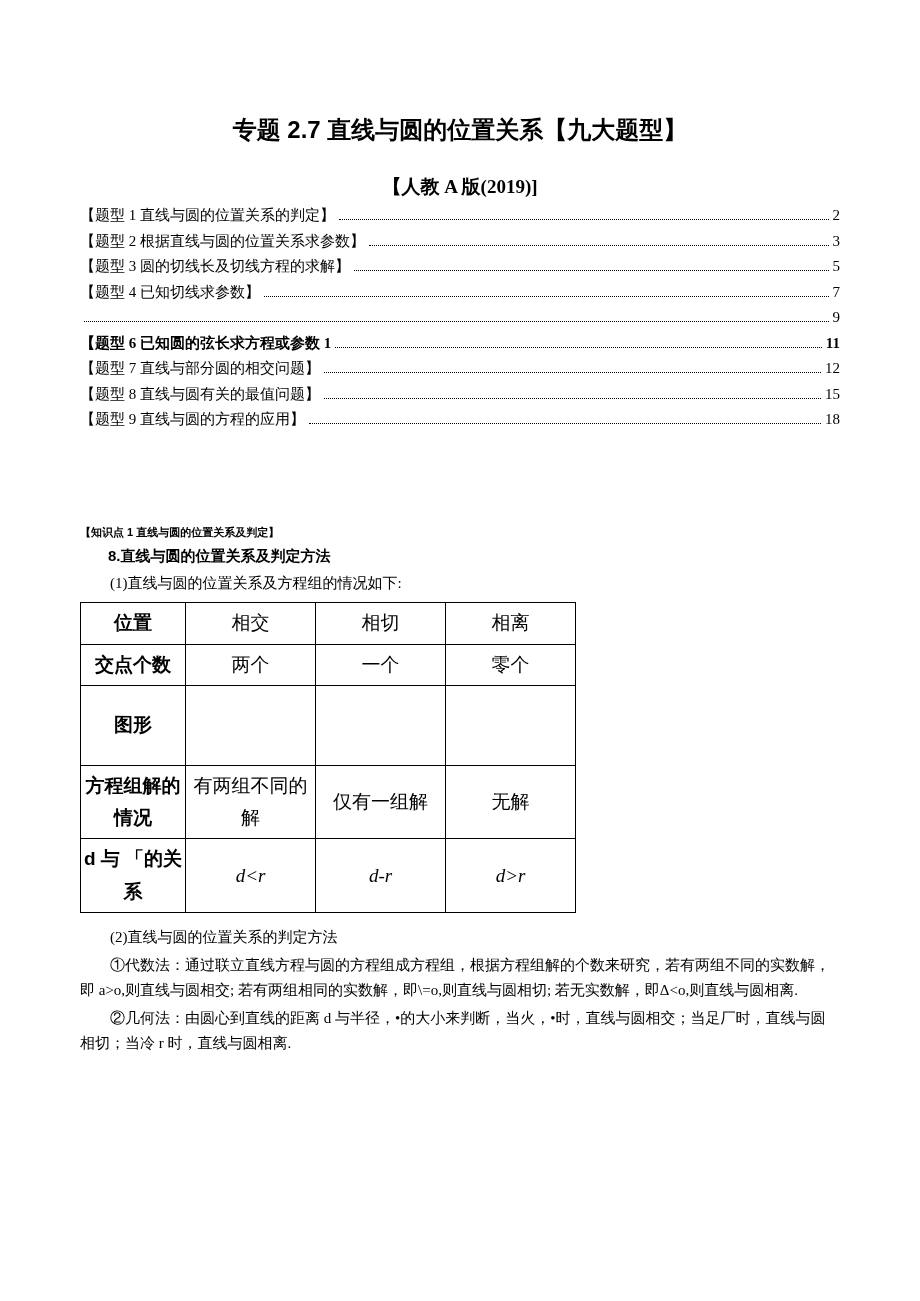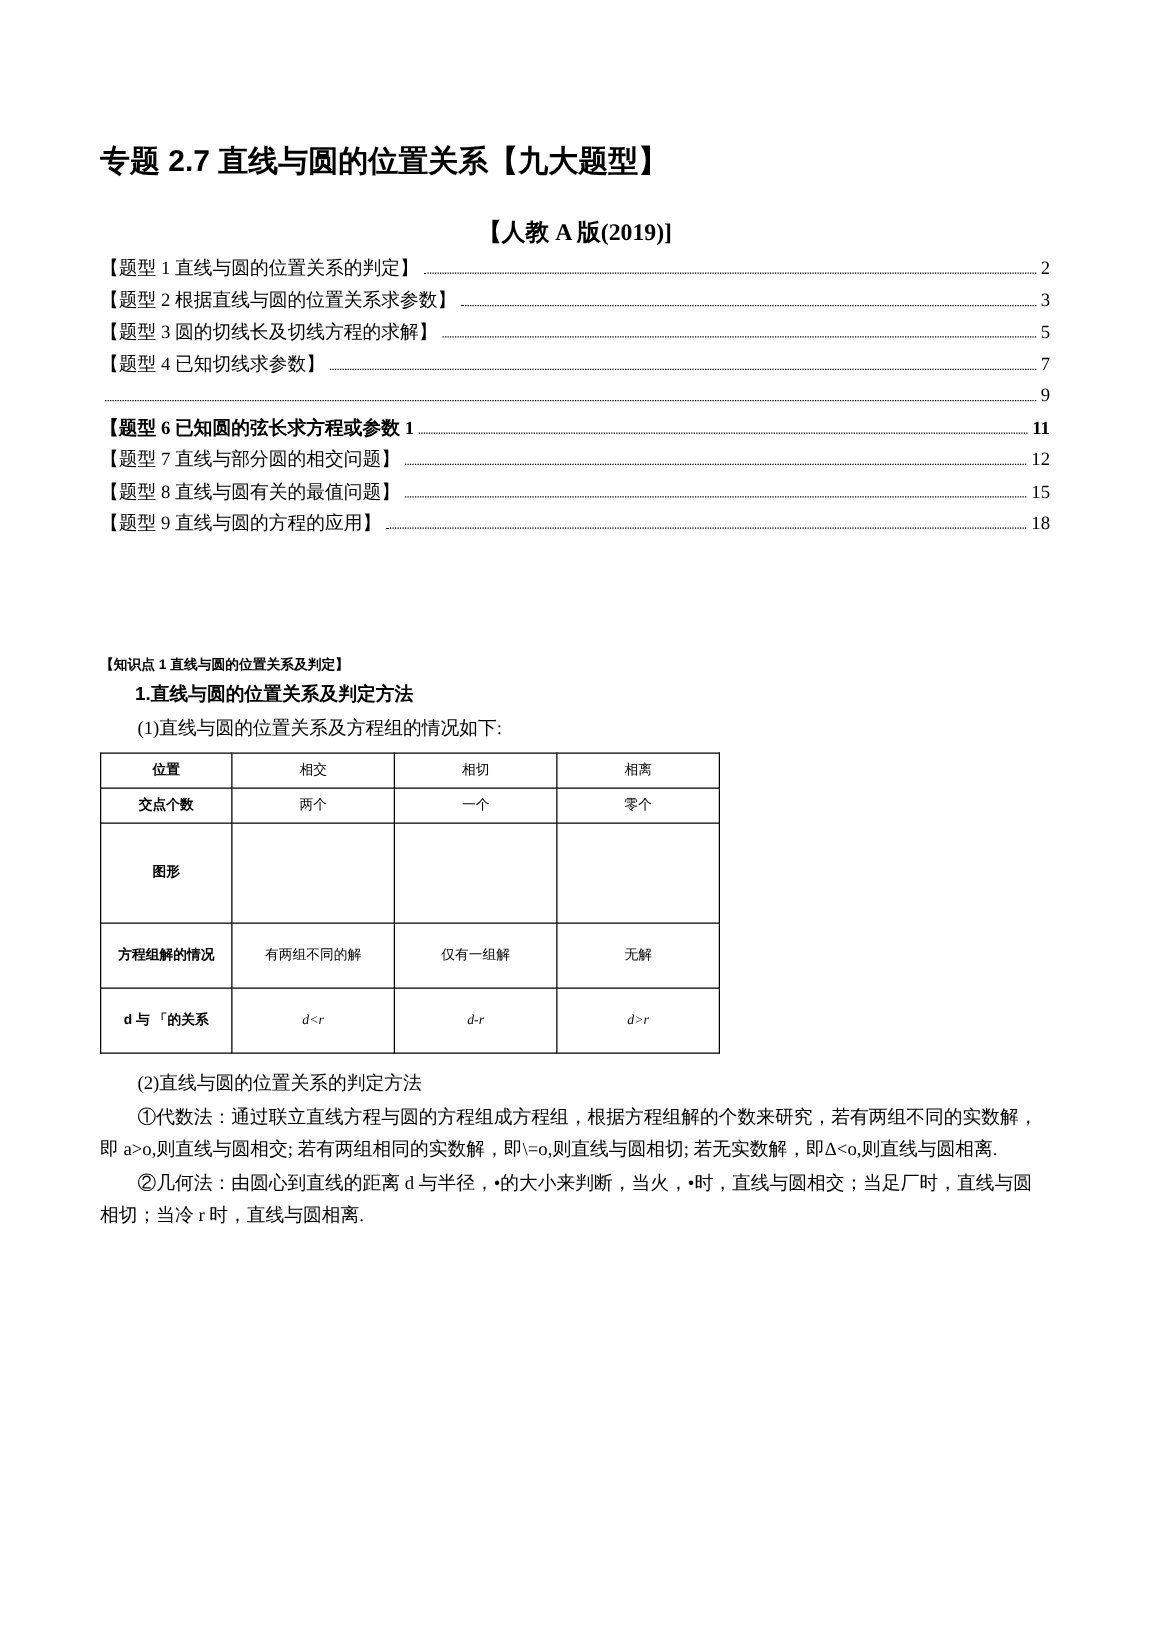--- a/index.html
+++ b/index.html
@@ -7,20 +7,21 @@
       width: 920px;
       min-height: 1301px;
       background: #fff;
       font-family: "SimSun", "宋体", serif;
       color: #000;
       padding: 110px 80px 60px 80px;
       font-size: 15px;
       line-height: 1.7;
     }
     .title {
+      text-align: center;
       font-size: 24px;
       font-weight: bold;
       font-family: "SimHei", "Microsoft YaHei", sans-serif;
       margin-bottom: 20px;
     }
     .subtitle {
       text-align: center;
       font-size: 19px;
       font-weight: bold;
     }
@@ -64,21 +65,21 @@
     table {
       border-collapse: collapse;
       margin: 6px 0 12px 0;
       table-layout: fixed;
     }
     th, td {
       border: 1px solid #000;
       text-align: center;
       vertical-align: middle;
       padding: 4px 0;
-      font-size: 11px;
+      font-size: 19px;
     }
     .thcol { width: 105px; font-weight: bold; font-family: "SimHei","Microsoft YaHei",sans-serif; }
     .dcol { width: 130px; }
     .row-tall td, .row-tall th { height: 80px; }
     .row-mid td, .row-mid th { height: 52px; }
     .italic { font-style: italic; font-family: "Times New Roman", serif; }
   </style>
 </head>
 <body>
 
@@ -126,21 +127,21 @@
       <span class="toc-page">15</span>
     </div>
     <div class="toc-item">
       <span class="toc-label">【题型 9 直线与圆的方程的应用】</span>
       <span class="toc-dots"></span>
       <span class="toc-page">18</span>
     </div>
   </div>
 
 <div class="section-label">【知识点 1 直线与圆的位置关系及判定】</div>
-<div class="section-sub">1.直线与圆的位置关系及判定方法</div>
+<div class="section-sub">8.直线与圆的位置关系及判定方法</div>
 <div class="para">(1)直线与圆的位置关系及方程组的情况如下:</div>
 
 <table>
   <tbody>
       <tr>
     <th class="thcol">位置</th>
     <td class="dcol">相交</td>
     <td class="dcol">相切</td>
     <td class="dcol">相离</td>
   </tr>

